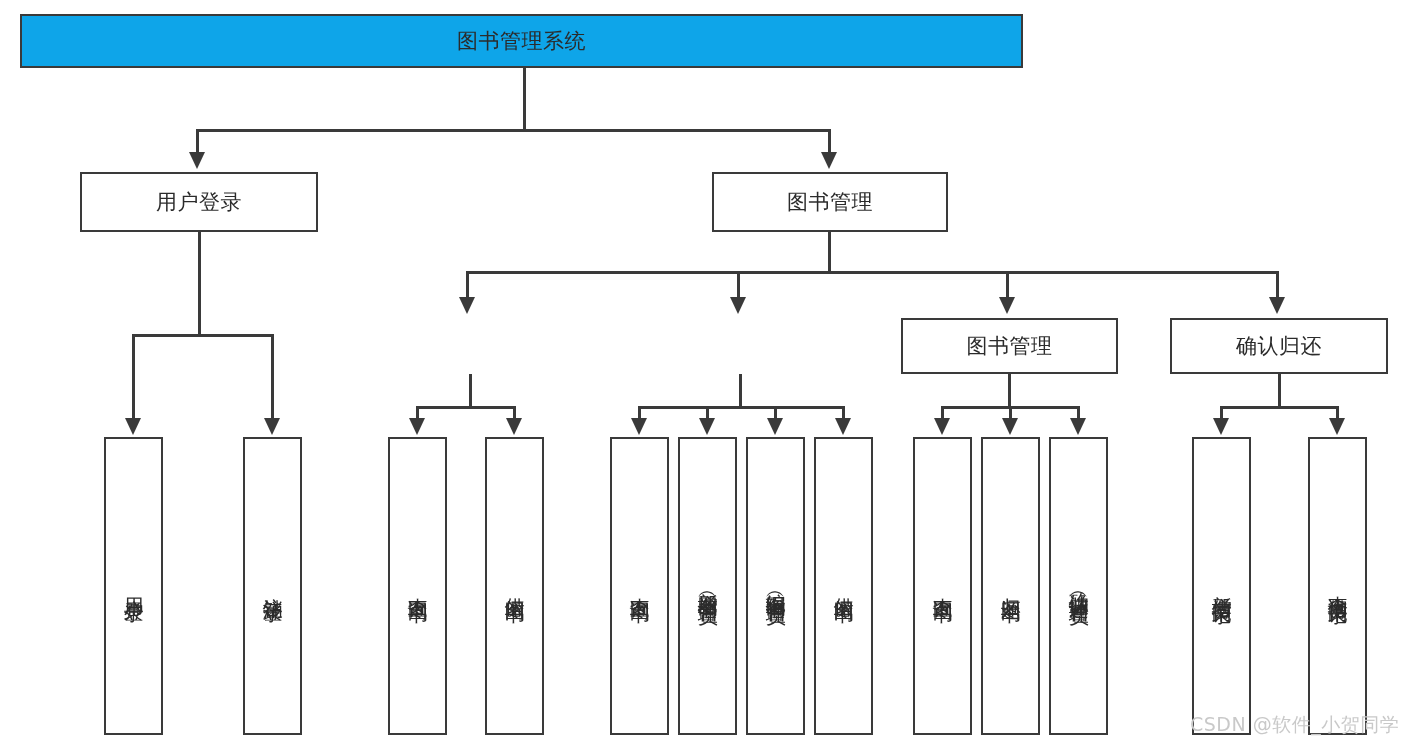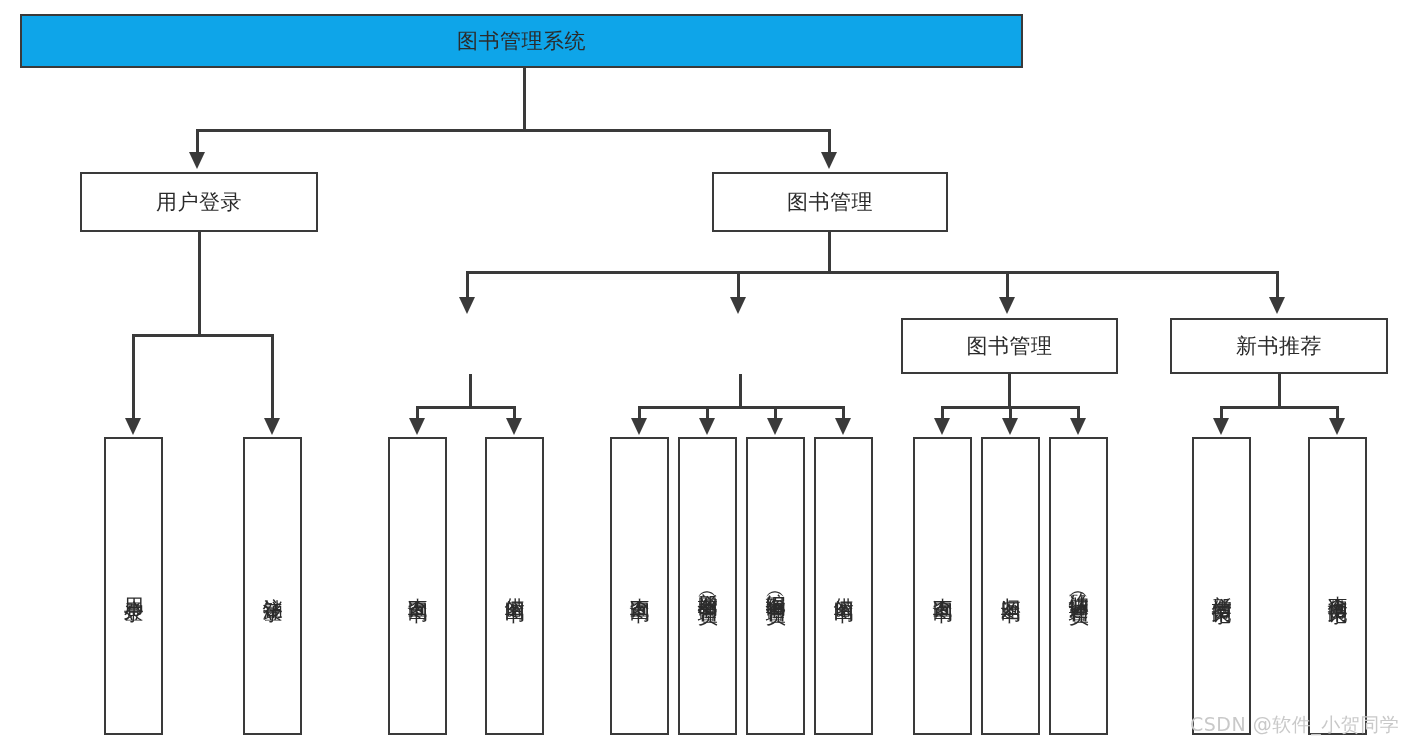--- a/index.html
+++ b/index.html
@@ -117,21 +117,21 @@
   <div class="arrow" style="left: 730px; top: 297px; border-top-color: rgb(58, 58, 58);"></div>
   <div class="vline" style="left: 1006px; top: 271px; height: 30px; background: rgb(58, 58, 58);"></div>
   <div class="arrow" style="left: 999px; top: 297px; border-top-color: rgb(58, 58, 58);"></div>
   <div class="vline" style="left: 1276px; top: 271px; height: 30px; background: rgb(58, 58, 58);"></div>
   <div class="arrow" style="left: 1269px; top: 297px; border-top-color: rgb(58, 58, 58);"></div>
 
   <div class="node horiz" id="node-current-borrow" style="left: 901px; top: 318px; width: 217px; height: 56px; border-color: rgb(58, 58, 58); background: rgb(255, 255, 255); color: rgb(43, 43, 43);">
     <span class="label">图书管理</span>
   </div>
   <div class="node horiz" id="node-borrow-record" style="left: 1170px; top: 318px; width: 218px; height: 56px; border-color: rgb(58, 58, 58); background: rgb(255, 255, 255); color: rgb(43, 43, 43);">
-    <span class="label">新书推荐</span>
+    <span class="label">确认归还</span>
   </div>
 
   <div class="vline" style="left: 469px; top: 374px; height: 35px; background: rgb(58, 58, 58);"></div>
   <div class="hline" style="left: 416px; top: 406px; width: 100px; background: rgb(58, 58, 58);"></div>
   <div class="vline" style="left: 416px; top: 406px; height: 14px; background: rgb(58, 58, 58);"></div>
   <div class="arrow" style="left: 409px; top: 418px; border-top-color: rgb(58, 58, 58);"></div>
   <div class="vline" style="left: 513px; top: 406px; height: 14px; background: rgb(58, 58, 58);"></div>
   <div class="arrow" style="left: 506px; top: 418px; border-top-color: rgb(58, 58, 58);"></div>
 
   <div class="vline" style="left: 739px; top: 374px; height: 35px; background: rgb(58, 58, 58);"></div>

